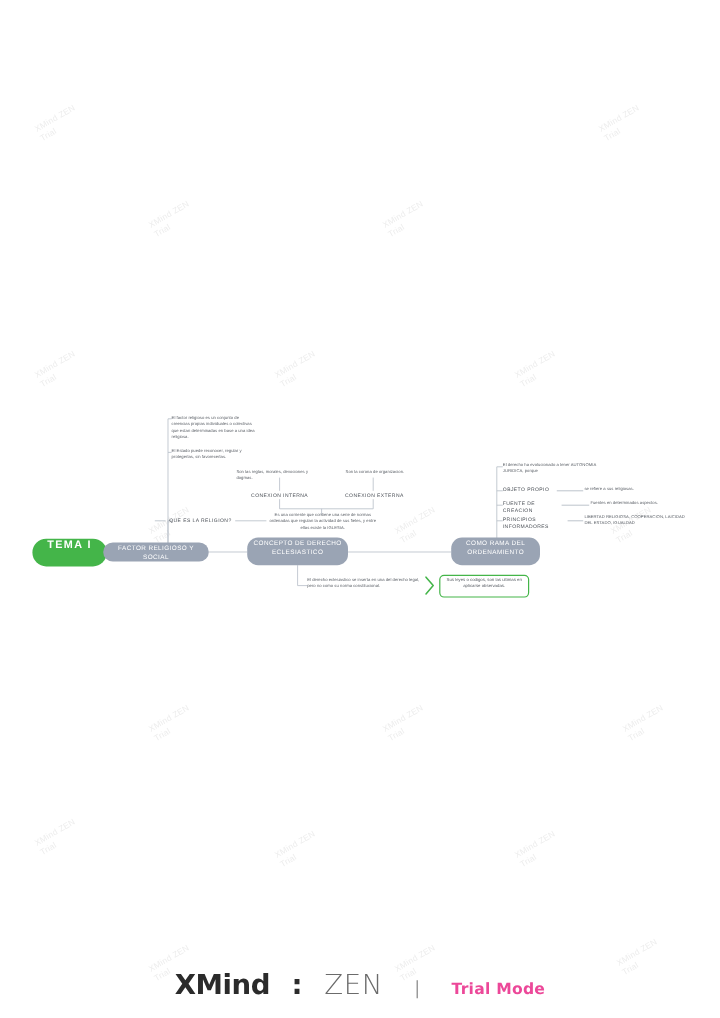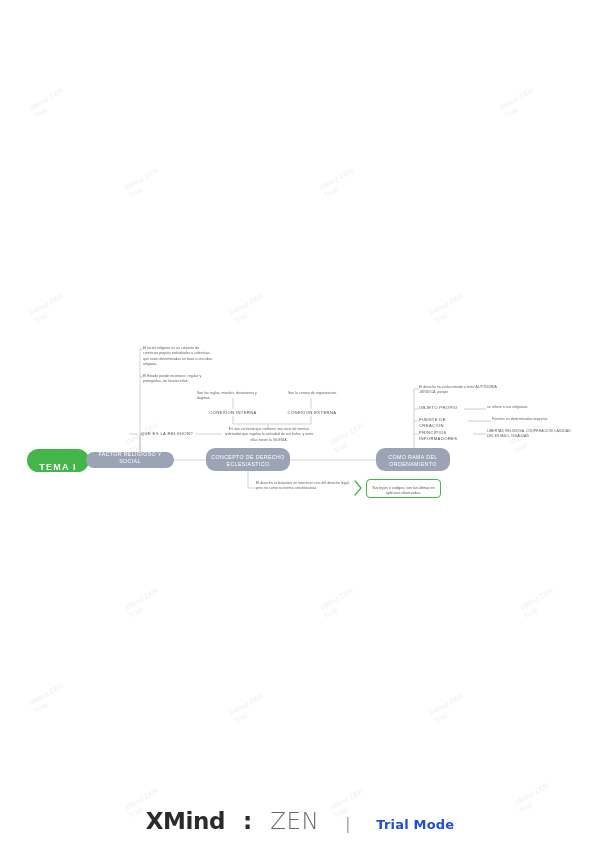--- a/index.html
+++ b/index.html
@@ -44,21 +44,21 @@
     left: 0; top: 0;
     width: 600px;
     height: 848px;
   }
 
   
   .node {
     position: absolute;
     box-sizing: border-box;
     display: flex;
-    align-items: flex-end;
+    align-items: flex-start;
     justify-content: center;
     text-align: center;
   }
 
   .root {
     left: 27px;
     top: 449px;
     width: 62px;
     height: 23px;
     border-radius: 12px;
@@ -179,21 +179,21 @@
     color: #6b6b6b;
     letter-spacing: .5px;
   }
   .xm-bar {
     font-size: 15px;
     color: #9a9a9a;
     padding: 0 10px;
   }
   .xm-trial {
     font-size: 13px;
-    color: #1d4ed8;
+    color: #ec4899;
     font-weight: bold;
     letter-spacing: .2px;
   }
 </style>
 </head>
 <body>
 
 <div id="canvas">
 
   <div class="wm" style="left:30px;  top:95px;">XMind ZEN

